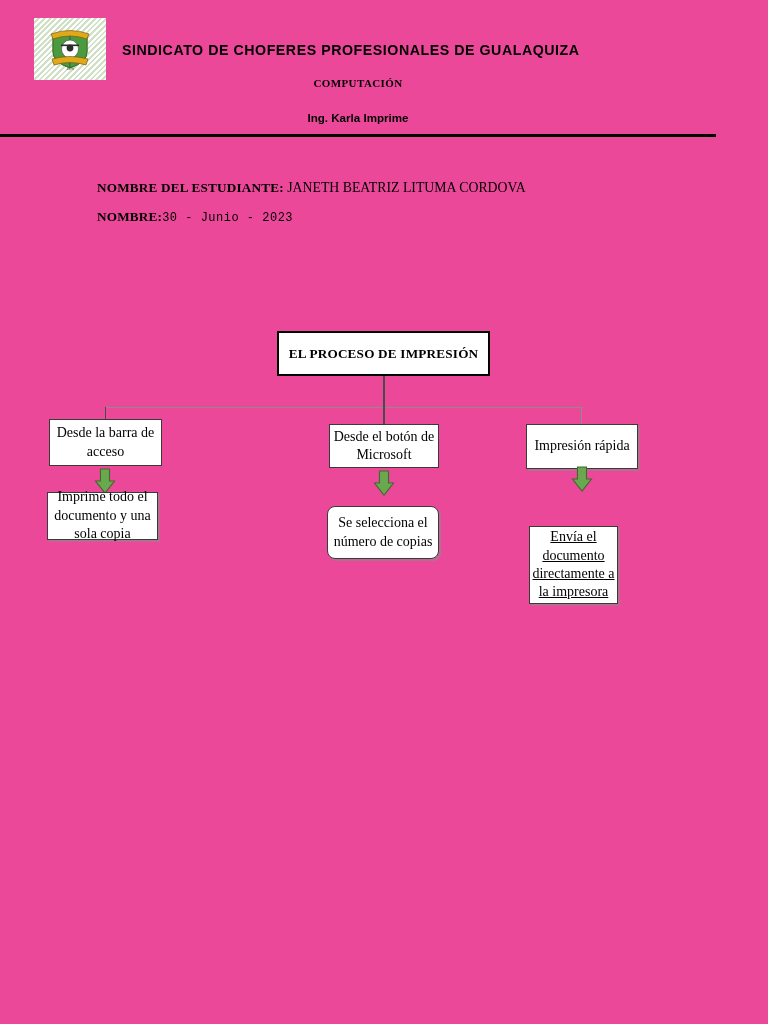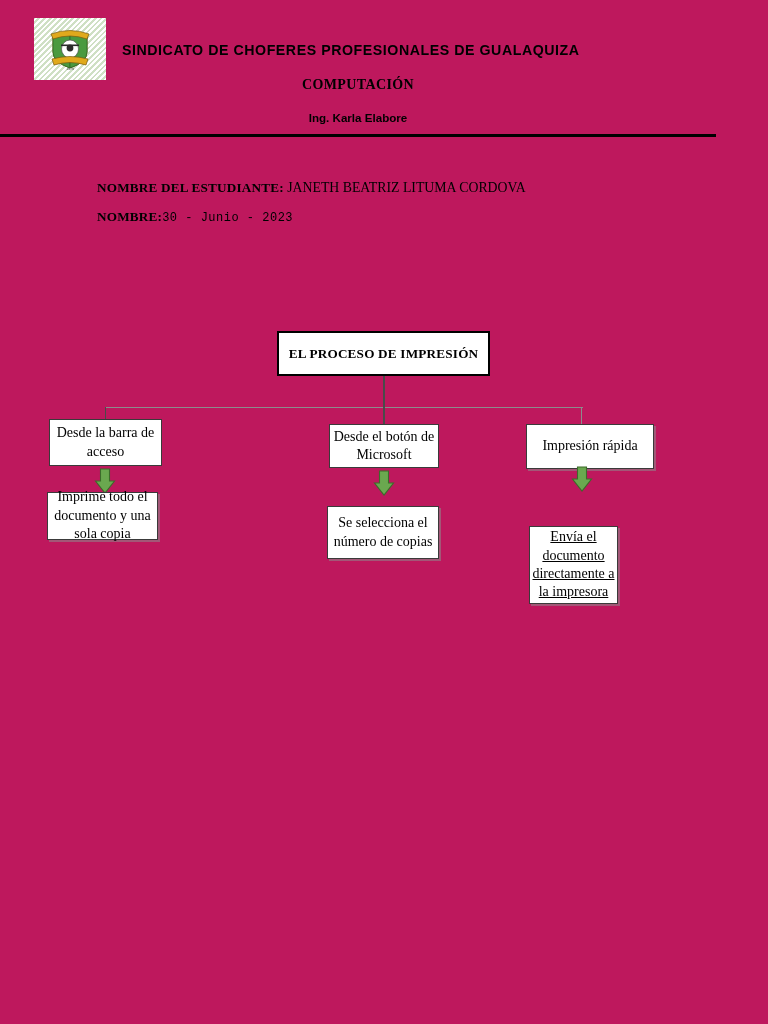--- a/index.html
+++ b/index.html
@@ -12,21 +12,21 @@
     height: 1024px;
     position: relative;
     overflow: hidden;
     font-family: "Liberation Serif", serif;
     color: #000000;
   }
 
   .page {
     position: absolute;
     inset: 0;
-    background: #be185d;
+    background: #ec4899;
   }
 
   
   .header-logo {
     position: absolute;
     left: 34px;
     top: 18px;
     width: 72px;
     height: 62px;
   }
@@ -57,21 +57,21 @@
     white-space: nowrap;
   }
   .header-subject {
     position: absolute;
     left: 0;
     right: 52px;
     top: 77px;
     text-align: center;
     font-family: "Liberation Serif", serif;
     font-weight: bold;
-    font-size: 14px;
+    font-size: 11px;
     letter-spacing: 0.4px;
   }
   .header-teacher {
     position: absolute;
     left: 0;
     right: 52px;
     top: 111px;
     text-align: center;
     font-family: "Liberation Sans", sans-serif;
     font-weight: bold;
@@ -194,21 +194,21 @@
       <path d="M4 8 Q23 1 42 8 L40 13 Q23 7 6 13 Z" fill="#e0a91c" stroke="#7a5a0d" stroke-width="0.7"></path>
       <path d="M5 33 Q23 28 41 33 L39 39 Q23 34 7 39 Z" fill="#e0a91c" stroke="#7a5a0d" stroke-width="0.7"></path>
       <text x="23" y="43.5" font-size="3" text-anchor="middle" fill="#3a3a3a" font-family="DejaVu Sans, sans-serif">1979</text>
     </svg>
   </div>
 
   <div class="header-title">SINDICATO DE CHOFERES PROFESIONALES DE GUALAQUIZA</div>
 
   <div class="header-subject">COMPUTACIÓN</div>
 
-  <div class="header-teacher">Ing. Karla Elabore</div>
+  <div class="header-teacher">Ing. Karla Imprime</div>
 
   <div class="header-rule"></div>
 
   <div class="info-block">
     <div class="info-line">
       <span class="info-label">NOMBRE  DEL  ESTUDIANTE:</span>
       <span class="info-value-serif">JANETH BEATRIZ LITUMA CORDOVA</span>
     </div>
     <div class="info-line">
       <span class="info-label">NOMBRE:</span><span class="info-value-mono">30  -  Junio  -  2023</span>
@@ -235,23 +235,23 @@
     </svg>
 
     <div class="node node-branch node-shadow" style="left:47px; top:492px; width:111px; height:48px;">Imprime todo el documento y una sola copia</div>
 
     <div class="node node-branch" style="left:329px; top:424px; width:110px; height:44px;">Desde el botón de Microsoft</div>
 
     <svg class="arrow-down" style="left:373px; top:470px;" viewBox="0 0 22 26">
       <polygon points="6.5,1 15.5,1 15.5,13 20.5,13 11,25 1.5,13 6.5,13" fill="#6aa84f" stroke="#3c6b2a" stroke-width="1.1"></polygon>
     </svg>
 
-    <div class="node node-branch node-shadow" style="left:327px; top:506px; width:112px; height:53px;">Se selecciona el número de copias</div>
-
-    <div class="node node-branch node-shadow" style="left:526px; top:424px; width:128px; height:45px;">Impresión rápida</div>
+    <div class="node node-branch node-shadow" style="left:327px; top:506px; width:112px; height:53px;border-radius:8px;">Se selecciona el número de copias</div>
+
+    <div class="node node-branch node-shadow" style="left:526px; top:424px; width:112px; height:45px;">Impresión rápida</div>
 
     <svg class="arrow-down" style="left:571px; top:466px;" viewBox="0 0 22 26">
       <polygon points="6.5,1 15.5,1 15.5,13 20.5,13 11,25 1.5,13 6.5,13" fill="#6aa84f" stroke="#3c6b2a" stroke-width="1.1"></polygon>
     </svg>
 
     <div class="node node-branch node-shadow" style="left:529px; top:526px; width:89px; height:78px;text-decoration:underline;">Envía el documento directamente a la impresora</div>
 
   </div>
 
 </div>

